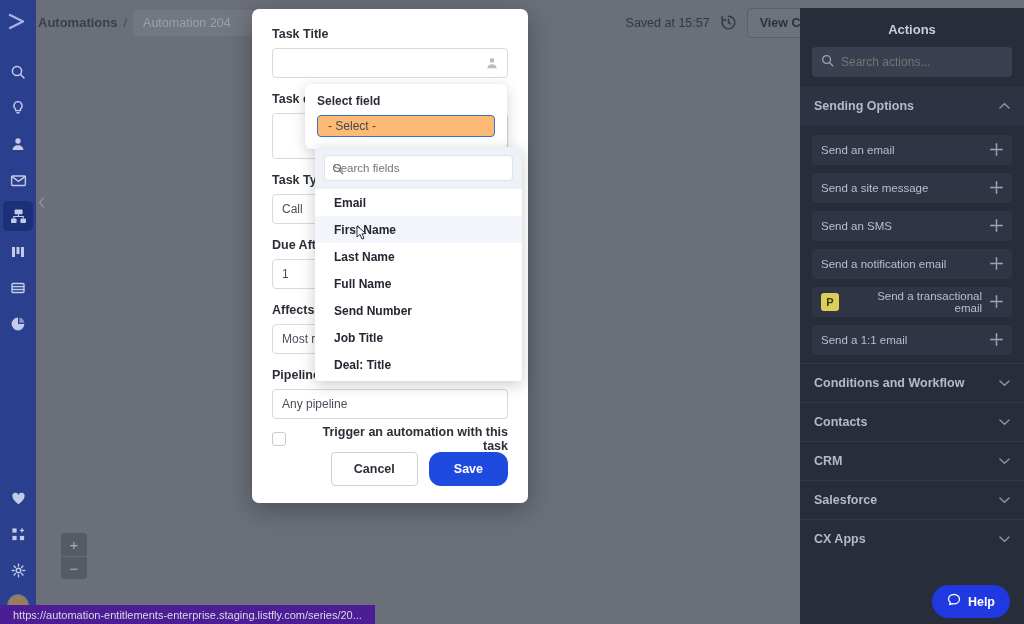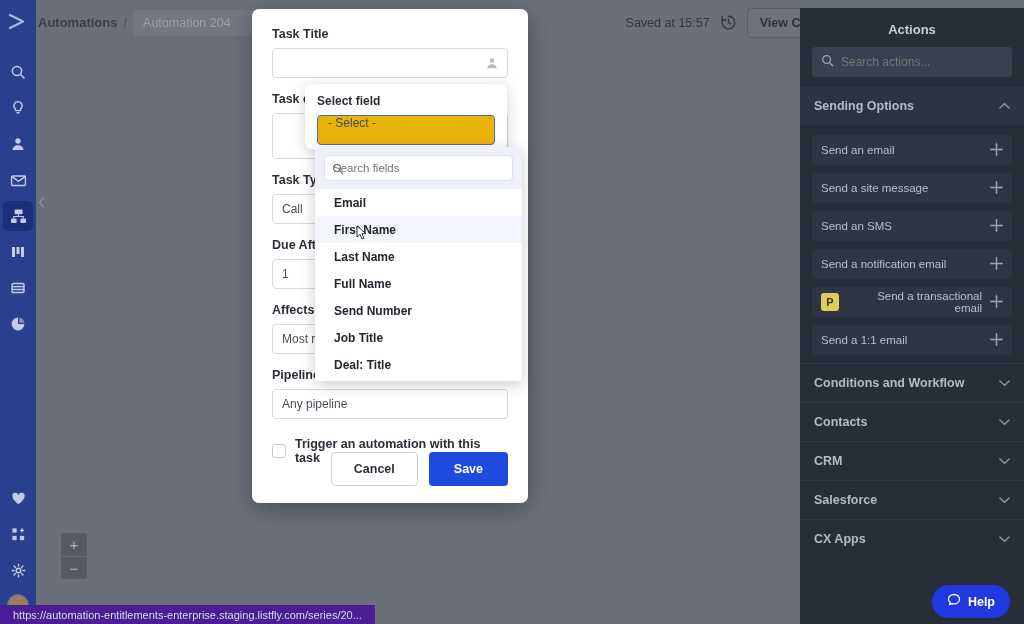--- a/index.html
+++ b/index.html
@@ -156,50 +156,50 @@
   .f-textarea {
     width: 100%; height: 46px; border: 1px solid #d5d9e0; border-radius: 4px;
     background: #fff; position: relative;
   }
   .resize-grip { position: absolute; right: 2px; bottom: 2px; }
   .f-sel {
     width: 100%; height: 30px; border: 1px solid #d5d9e0; border-radius: 4px;
     font-size: 12px; color: #4a4f59; padding: 0 9px;
     display: flex; align-items: center;
   }
-  .cb-row { display: flex; align-items: center; gap: 9px; margin-top: 18px; }
+  .cb-row { display: flex; align-items: center; gap: 9px; margin-top: 6px; text-align: right; }
   .cb-box { width: 14px; height: 14px; border: 1px solid #c7ccd4; border-radius: 3px; background: #fff; }
   .cb-label { font-size: 12.5px; font-weight: bold; color: #2b2f38; }
   .modal-actions {
     position: absolute; left: 20px; right: 20px; bottom: 17px;
     display: flex; justify-content: flex-end; gap: 11px;
   }
   .btn-cancel {
     border: 1px solid #cdd2da; background: #fff; border-radius: 4px;
     padding: 9px 22px; font-size: 12.5px; font-weight: bold; color: #2b2f38;
     cursor: pointer; font-family: "Liberation Sans", sans-serif;
   }
   .btn-save {
-    border: none; background: #1f4ae0; border-radius: 4px;
+    border: none; background: #1f4ae0; border-radius: 12px;
     padding: 9px 25px; font-size: 12.5px; font-weight: bold; color: #fff;
     cursor: pointer; font-family: "Liberation Sans", sans-serif;
   }
 
   
   #fieldpop {
     position: absolute; left: 305px; top: 84px; width: 202px; height: 65px;
     background: #fff; border-radius: 6px; z-index: 50;
     box-shadow: 0 3px 14px rgba(0,0,0,.18);
     padding: 10px 12px 0 12px;
   }
   .fp-title { font-size: 12px; font-weight: bold; color: #2b2f38; margin-bottom: 7px; }
   .fp-select {
-    height: 30px; border: 1.5px solid #3b6fd4; border-radius: 4px;
-    display: flex; padding: 0 10px;
-    font-size: 12px; color: #424852; background: #eab308;
+    height: 22px; border: 1.5px solid #3b6fd4; border-radius: 4px;
+    display: flex; align-items: center; padding: 0 10px;
+    font-size: 12px; color: #424852; background: #fdba74;
   }
   #fielddrop {
     position: absolute; left: 315px; top: 147px; width: 207px; height: 234px;
     background: #fff; border-radius: 4px; z-index: 51;
     box-shadow: 0 4px 16px rgba(0,0,0,.2); overflow: hidden;
   }
   .fd-searchbar { background: #eef1f8; padding: 8px 9px; }
   .fd-searchbox {
     background: #fff; border: 1px solid #dfe3ea; border-radius: 4px;
     height: 26px; display: flex; align-items: center; gap: 5px; padding: 0 8px;

